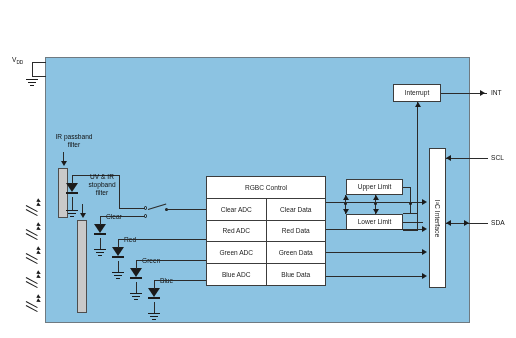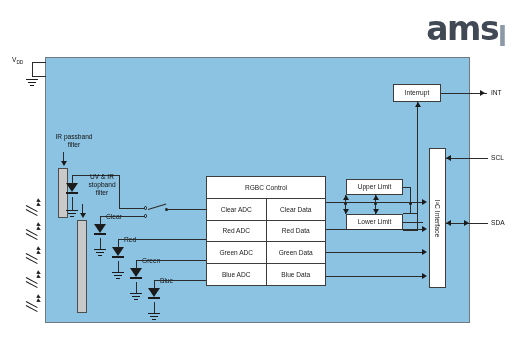--- a/index.html
+++ b/index.html
@@ -135,24 +135,20 @@
 
   
   .pin{ position:absolute; font-size:6.6px; color:#121212; }
   .sub{ font-size:4.8px; vertical-align:-2px; }
 </style>
 </head>
 <body>
 
 <div id="stage">
 
-  <div class="logo">
-    <span>ams</span>
-      <span class="mark">ꞁ</span>
-  </div>
 
   <div class="chip"></div>
 
   <div class="pin" style="left:12px;top:56px;">
     <span>V</span><span class="sub">DD</span>
   </div>
   <div class="w wh" style="left:32px;top:62px;width:14px;"></div>
   <div class="w wv" style="left:32px;top:62px;height:14px;"></div>
   <div class="w wh" style="left:32px;top:76px;width:14px;"></div>
   <div class="gnd" style="left:26px;top:79px;">

